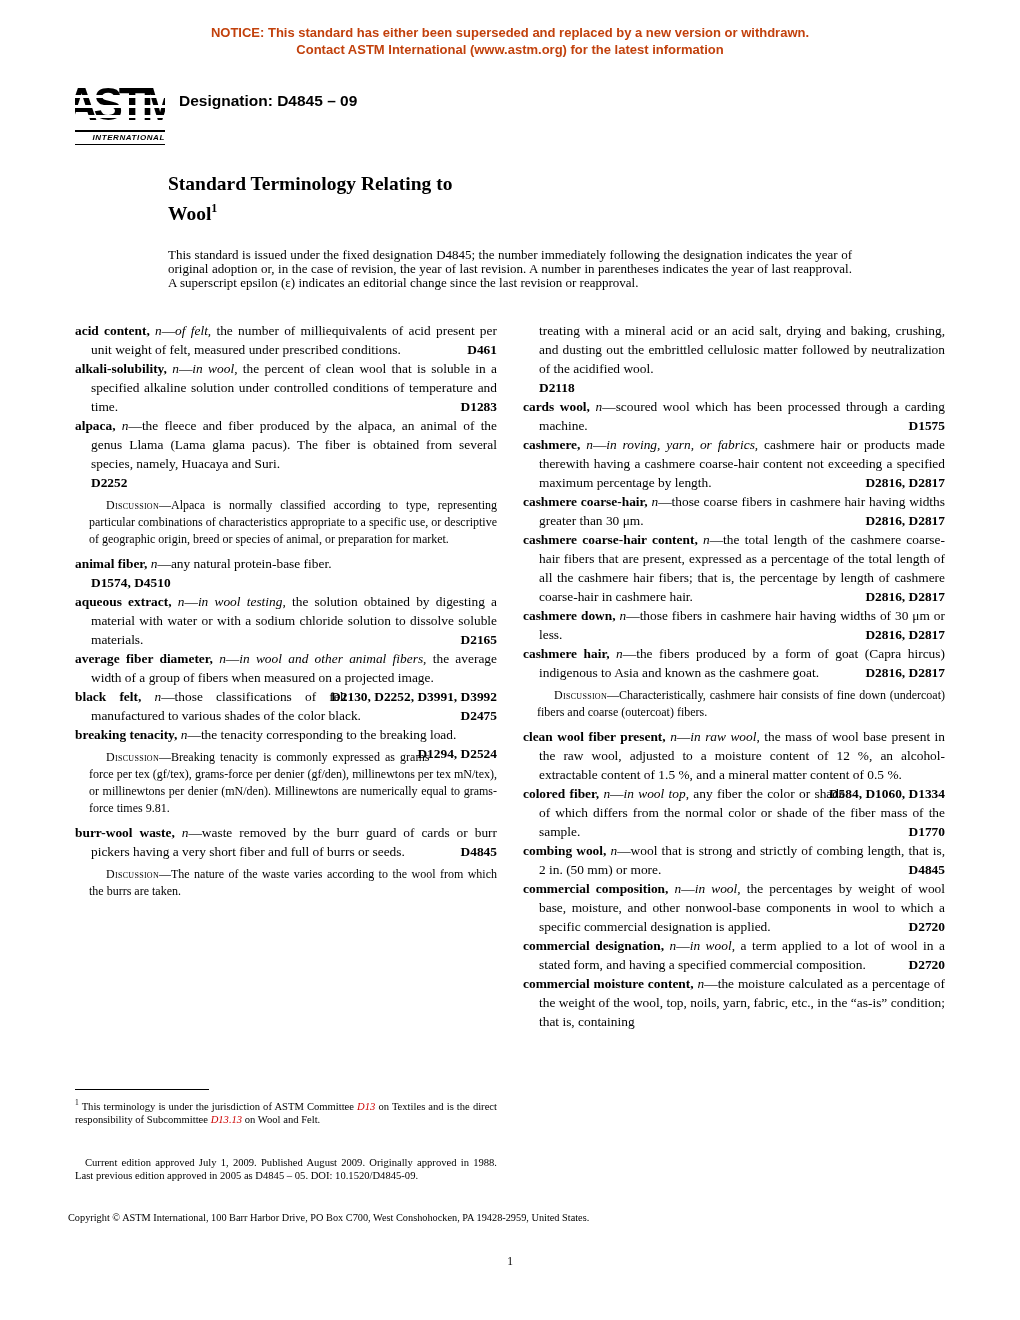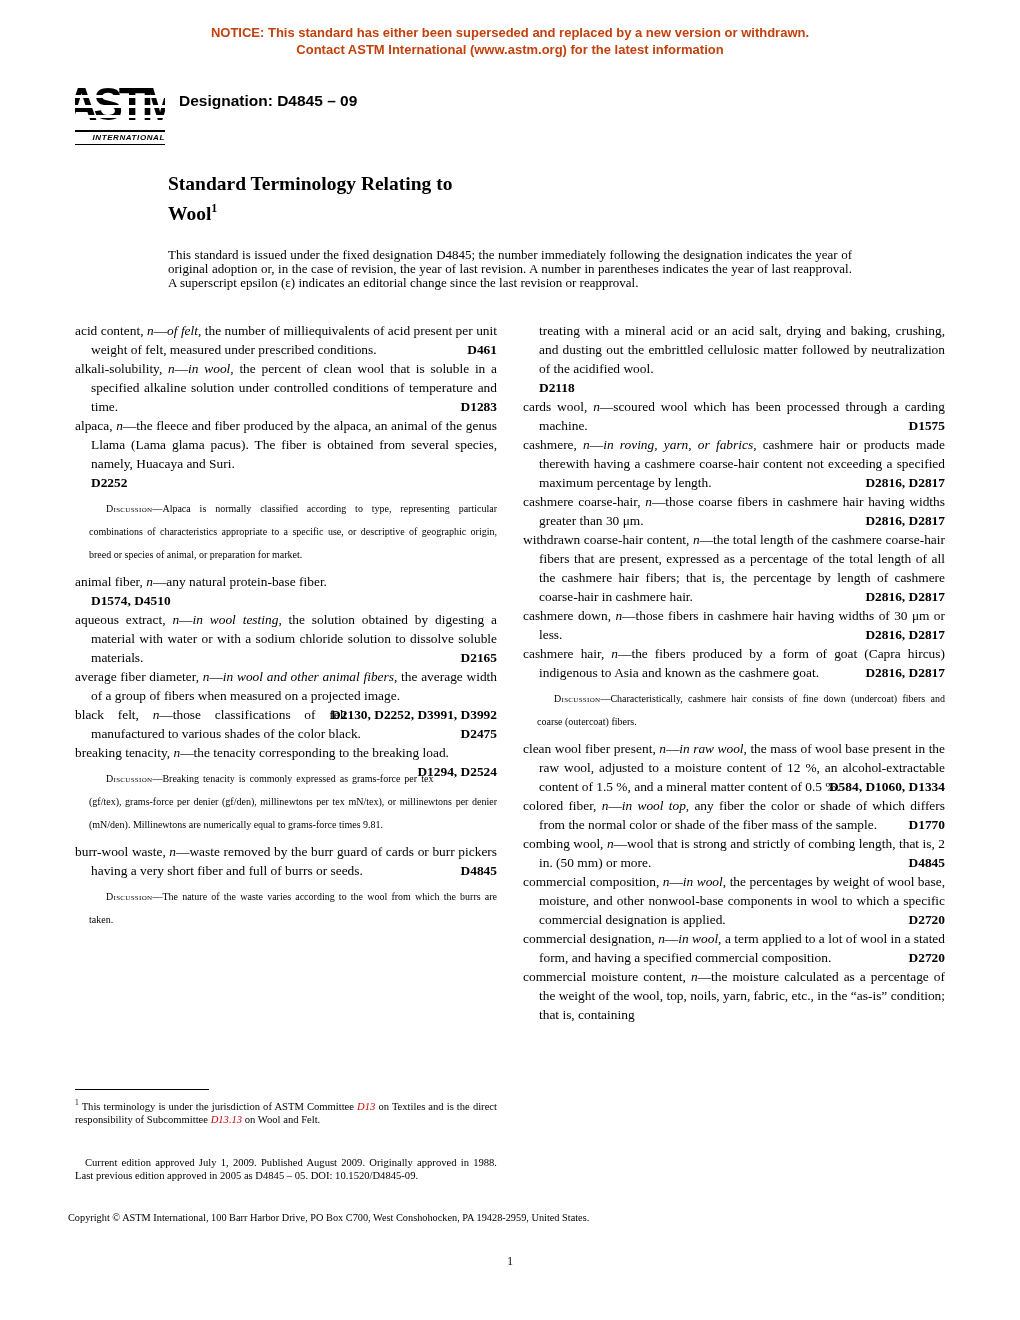--- a/index.html
+++ b/index.html
@@ -68,27 +68,27 @@
   .columns { display: flex; gap: 26px; height: 862px; }
   .col { width: 422px; }
   .col-left { display: flex; flex-direction: column; }
 
   .entry {
     font-size: 13.4px; line-height: 19px;
     text-align: justify;
     padding-left: 16px; text-indent: -16px;
   }
   .entry.continuation { text-indent: 0; }
-  .entry .term { font-weight: normal; }
+  .entry .term { font-weight: bold; }
   .entry .pos, .entry .context { font-style: italic; }
   .entry .refs { font-weight: bold; float: right; }
   .entry .refs-block { float: none; display: block; text-align: left; text-indent: 0; }
 
   .discussion {
-    font-size: 10px; line-height: 23px;
+    font-size: 12px; line-height: 17px;
     text-align: justify;
     margin: 5px 0 6px 14px;
     text-indent: 17px;
   }
   .disc-label { font-variant: small-caps; letter-spacing: 0.3px; }
 
   
   .footnote { margin-top: auto; font-size: 10.6px; line-height: 13.6px; text-align: justify; }
   .footnote-rule { width: 134px; border-top: 1px solid #000; margin-bottom: 6px; }
   .footnote sup { font-size: 7.5px; }
@@ -155,21 +155,21 @@
         <p class="fn-p"><sup>1</sup><span> This terminology is under the jurisdiction of ASTM Committee </span><span class="link">D13</span><span> on Textiles and is the direct responsibility of Subcommittee </span><span class="link">D13.13</span><span> on Wool and Felt.</span></p>
         <p class="fn-p indent">Current edition approved July 1, 2009. Published August 2009. Originally approved in 1988. Last previous edition approved in 2005 as D4845 – 05. DOI: 10.1520/D4845-09.</p>
       </div>
     </div>
     <div class="col col-right">
       <div>
           <p class="entry continuation">treating with a mineral acid or an acid salt, drying and baking, crushing, and dusting out the embrittled cellulosic matter followed by neutralization of the acidified wool.<span class="refs refs-block">D2118</span></p>
           <p class="entry"><span class="term">cards wool,</span> <span class="pos">n</span>—scoured wool which has been processed through a carding machine. <span class="refs">D1575</span></p>
           <p class="entry"><span class="term">cashmere,</span> <span class="pos">n</span>—<span class="context">in roving, yarn, or fabrics</span>, cashmere hair or products made therewith having a cashmere coarse-hair content not exceeding a specified maximum percentage by length. <span class="refs">D2816, D2817</span></p>
           <p class="entry"><span class="term">cashmere coarse-hair,</span> <span class="pos">n</span>—those coarse fibers in cashmere hair having widths greater than 30 μm. <span class="refs">D2816, D2817</span></p>
-          <p class="entry"><span class="term">withdrawn coarse-hair content,</span> <span class="pos">n</span>—the total length of the cashmere coarse-hair fibers that are present, expressed as a percentage of the total length of all the cashmere hair fibers; that is, the percentage by length of cashmere coarse-hair in cashmere hair. <span class="refs">D2816, D2817</span></p>
+          <p class="entry"><span class="term">cashmere coarse-hair content,</span> <span class="pos">n</span>—the total length of the cashmere coarse-hair fibers that are present, expressed as a percentage of the total length of all the cashmere hair fibers; that is, the percentage by length of cashmere coarse-hair in cashmere hair. <span class="refs">D2816, D2817</span></p>
           <p class="entry"><span class="term">cashmere down,</span> <span class="pos">n</span>—those fibers in cashmere hair having widths of 30 μm or less. <span class="refs">D2816, D2817</span></p>
           <p class="entry"><span class="term">cashmere hair,</span> <span class="pos">n</span>—the fibers produced by a form of goat (Capra hircus) indigenous to Asia and known as the cashmere goat. <span class="refs">D2816, D2817</span></p>
           <p class="discussion"><span class="disc-label">Discussion</span>—Characteristically, cashmere hair consists of fine down (undercoat) fibers and coarse (outercoat) fibers.</p>
           <p class="entry"><span class="term">clean wool fiber present,</span> <span class="pos">n</span>—<span class="context">in raw wool</span>, the mass of wool base present in the raw wool, adjusted to a moisture content of 12 %, an alcohol-extractable content of 1.5 %, and a mineral matter content of 0.5 %. <span class="refs">D584, D1060, D1334</span></p>
           <p class="entry"><span class="term">colored fiber,</span> <span class="pos">n</span>—<span class="context">in wool top</span>, any fiber the color or shade of which differs from the normal color or shade of the fiber mass of the sample. <span class="refs">D1770</span></p>
           <p class="entry"><span class="term">combing wool,</span> <span class="pos">n</span>—wool that is strong and strictly of combing length, that is, 2 in. (50 mm) or more. <span class="refs">D4845</span></p>
           <p class="entry"><span class="term">commercial composition,</span> <span class="pos">n</span>—<span class="context">in wool</span>, the percentages by weight of wool base, moisture, and other nonwool-base components in wool to which a specific commercial designation is applied. <span class="refs">D2720</span></p>
           <p class="entry"><span class="term">commercial designation,</span> <span class="pos">n</span>—<span class="context">in wool</span>, a term applied to a lot of wool in a stated form, and having a specified commercial composition. <span class="refs">D2720</span></p>
           <p class="entry"><span class="term">commercial moisture content,</span> <span class="pos">n</span>—the moisture calculated as a percentage of the weight of the wool, top, noils, yarn, fabric, etc., in the “as-is” condition; that is, containing</p>
         </div>

